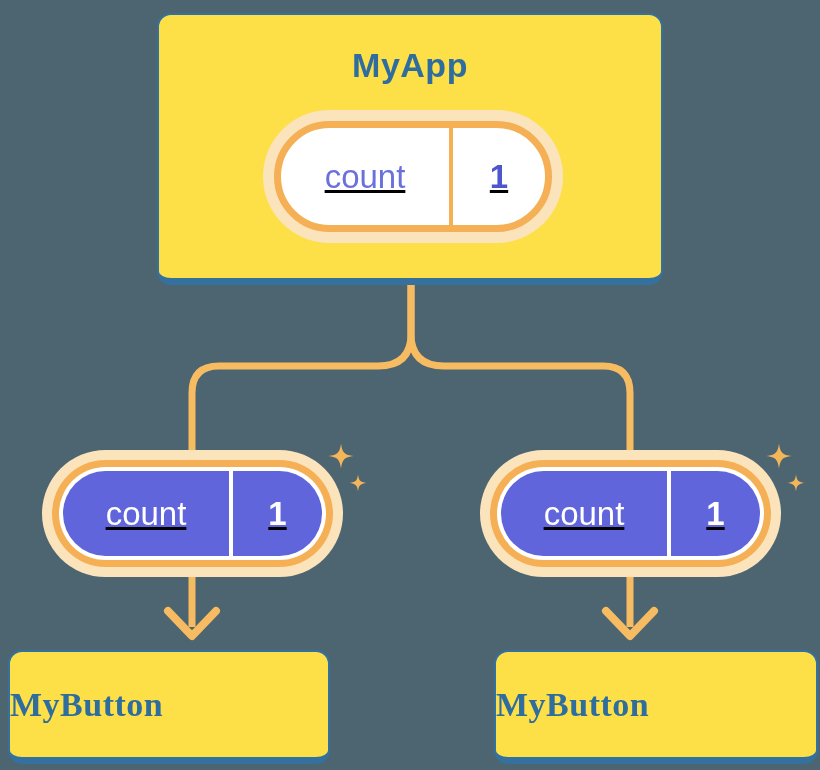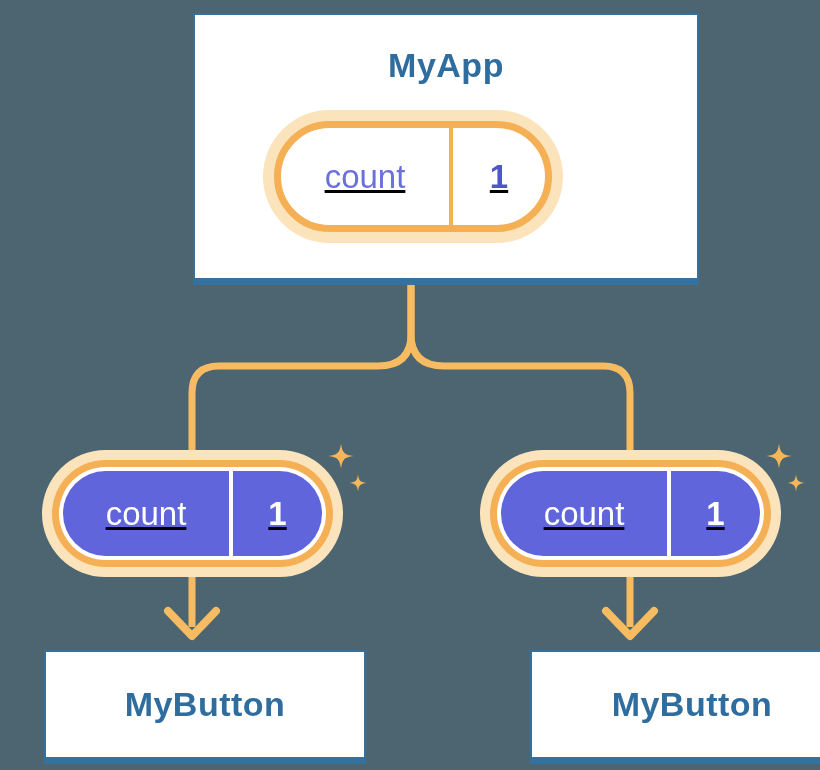--- a/index.html
+++ b/index.html
@@ -20,43 +20,43 @@
 
   .connector-layer {
     position: absolute;
     inset: 0;
     z-index: 0;
   }
 
   
   .component-card {
     position: absolute;
-    background: #ffffff;
+    background: #fde047;
     border: 2.5px solid #35719F;
     border-bottom: 7px solid #35719F;
-    border-radius: 1px;
+    border-radius: 14px;
     z-index: 1;
-    margin-left: 36px;
   }
   .card-title {
     color: #2F6D9E;
     font-size: 34px;
     font-weight: 700;
     letter-spacing: 0.5px;
     text-align: center;
   }
   .root-card {
     left: 157px; top: 13px;
     width: 506px; height: 272px;
     padding-top: 31px;
   }
   .leaf-card {
     display: flex;
     align-items: center;
-    justify-content: center;
+    justify-content: flex-start;
+    font-family: Liberation Serif, serif;
   }
   .leaf-card.left  { left: 8px;   top: 650px; width: 322px; height: 114px; }
   .leaf-card.right { left: 494px; top: 650px; width: 324px; height: 114px; }
 
   
   .pill-glow {
     position: absolute;
     border-radius: 999px;
     background: #FBE3BB;
     z-index: 2;

